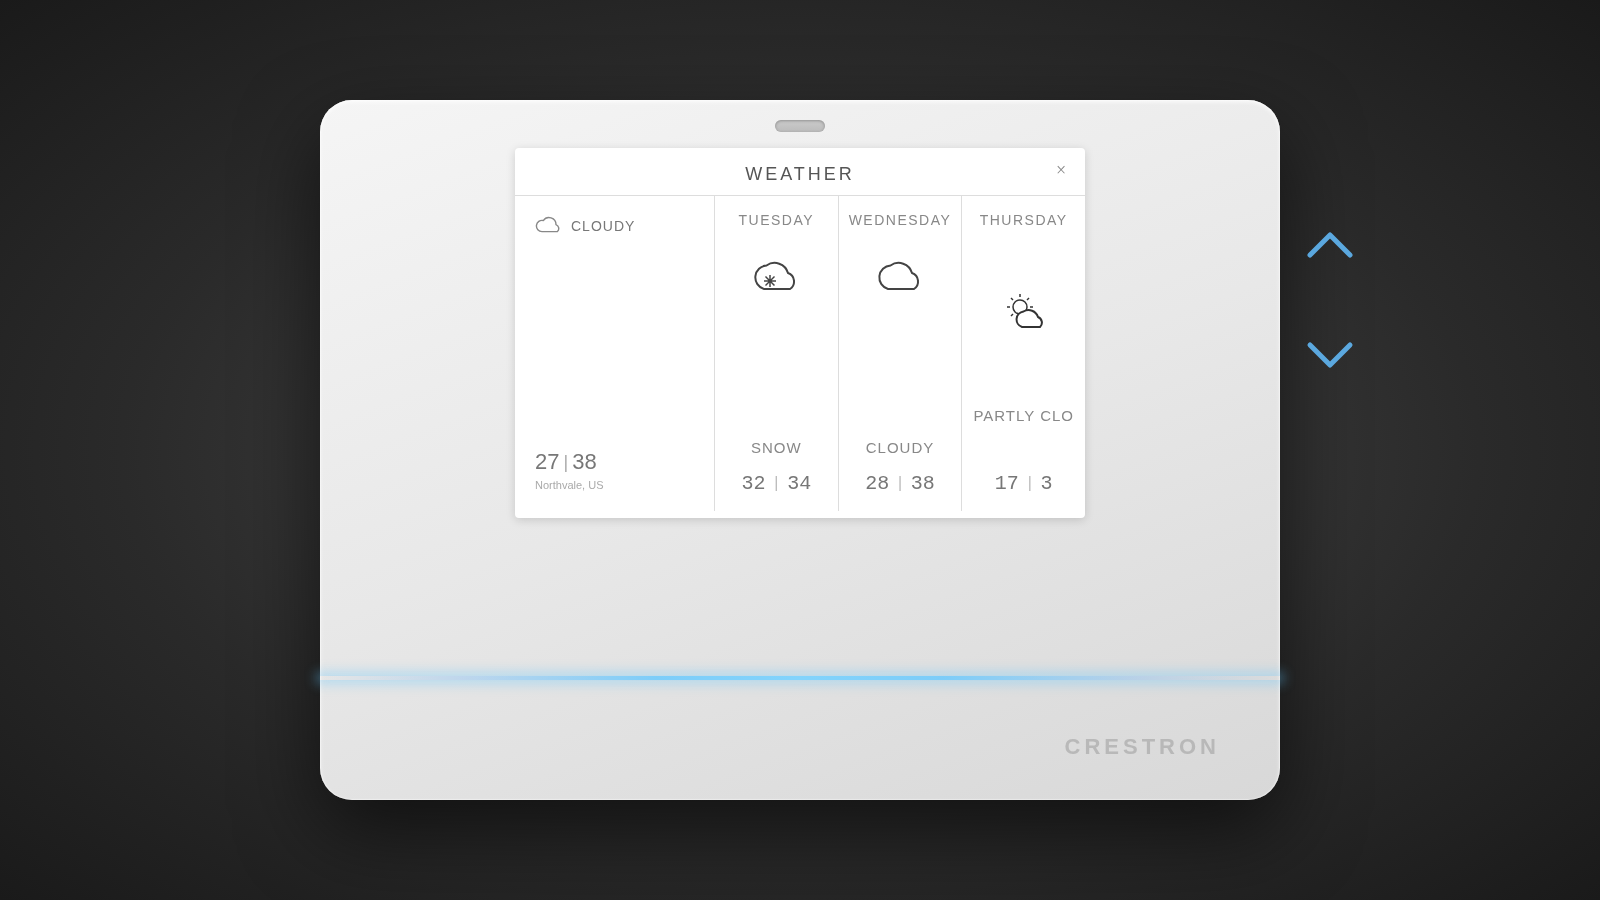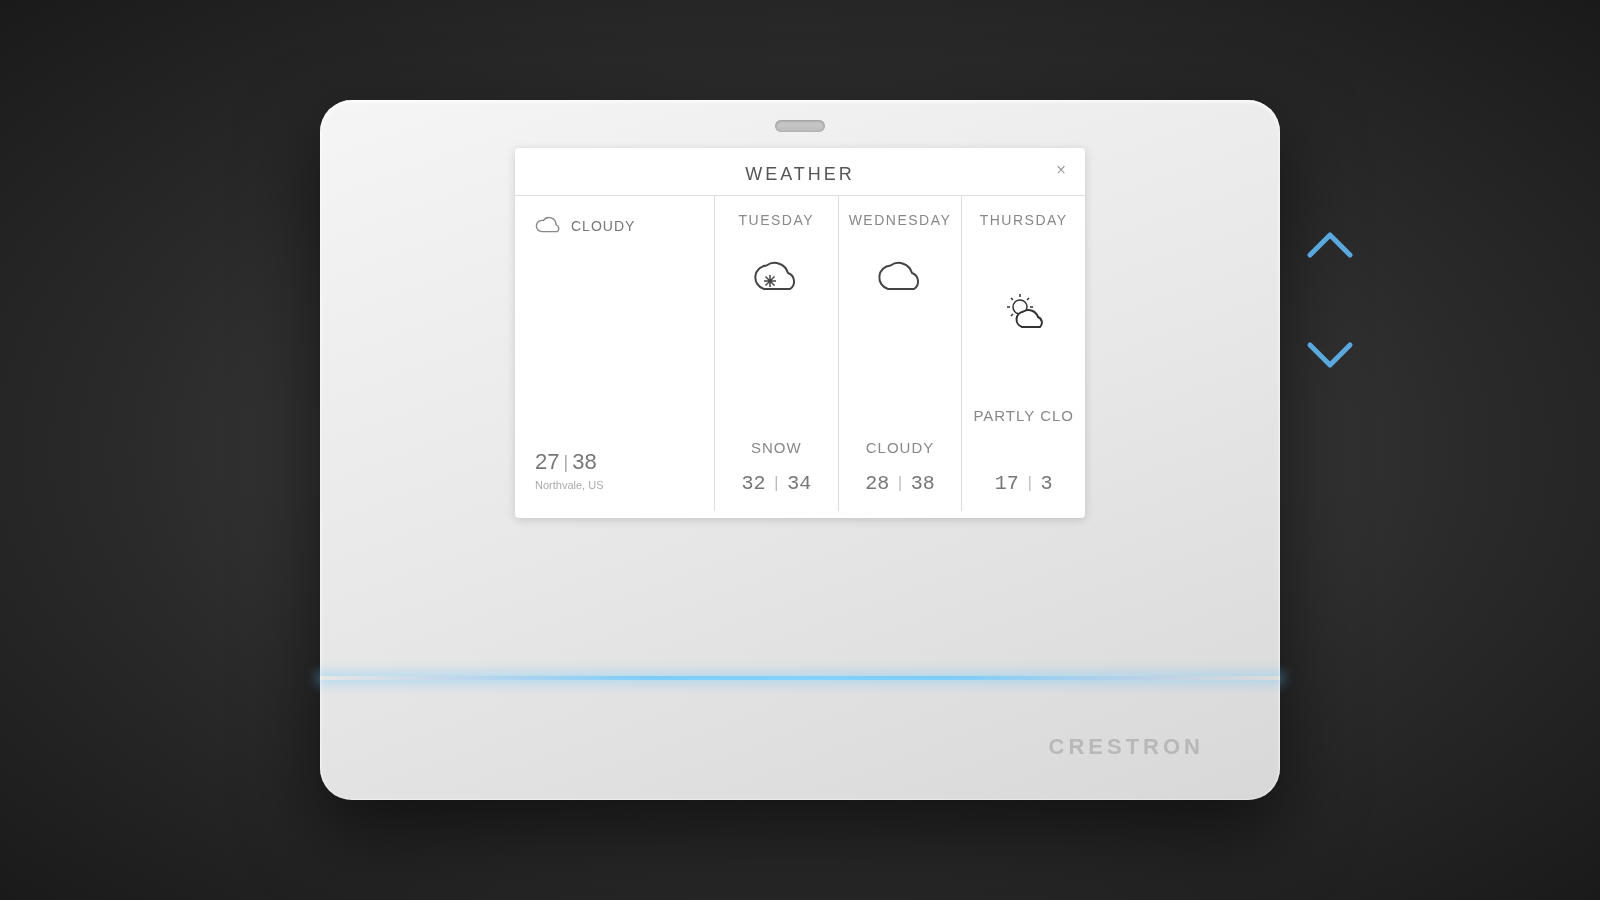--- a/index.html
+++ b/index.html
@@ -247,21 +247,21 @@
         rgba(100,180,255,0.3) 85%,
         transparent 100%
       );
       box-shadow: 0 0 12px 4px rgba(100,200,255,0.4);
     }
 
     
     .brand-text {
       position: absolute;
       bottom: 40px;
-      right: 76px;
+      right: 60px;
       font-family: 'Helvetica Neue', Arial, sans-serif;
       font-size: 22px;
       letter-spacing: 4px;
       color: rgba(150,150,150,0.5);
       font-weight: 600;
     }
 
     
     svg { display: block; }
   </style>

